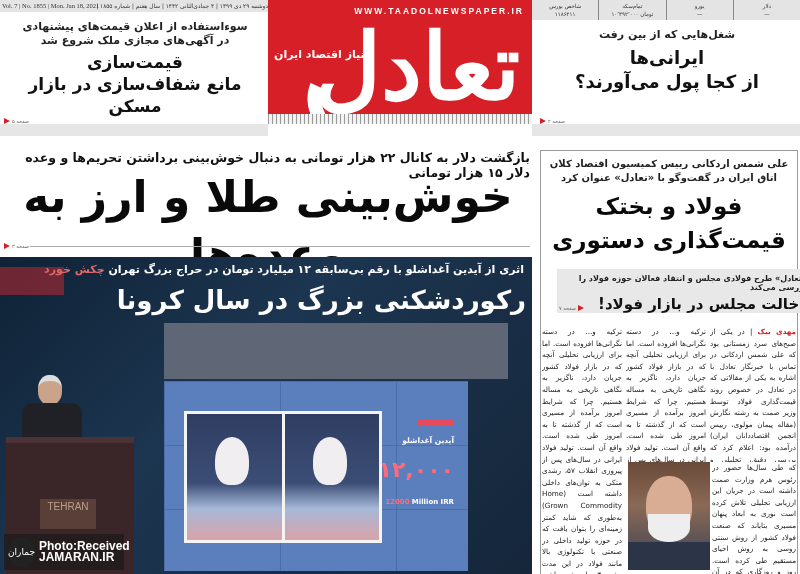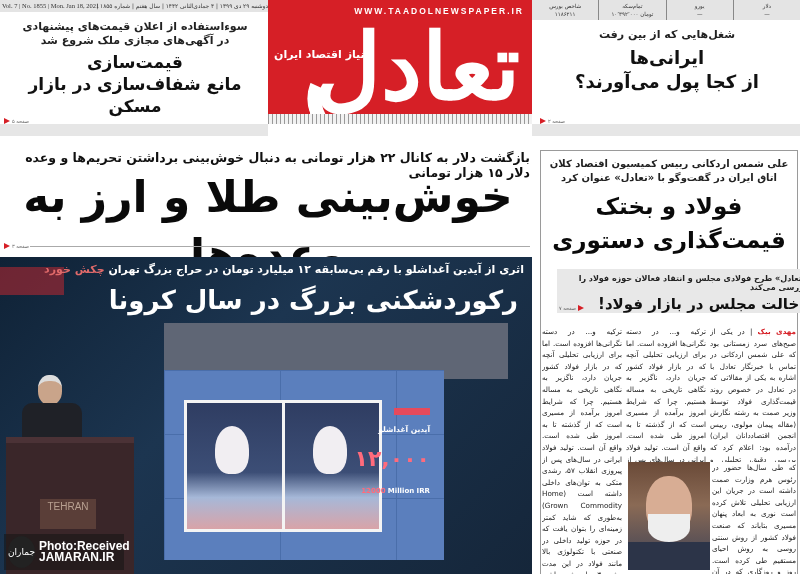--- a/index.html
+++ b/index.html
@@ -82,27 +82,27 @@
   .photo {
     left: 0; top: 257px; width: 532px; height: 317px;
     background: linear-gradient(135deg, #0f2236 0%, #1c3550 40%, #15263a 100%);
     overflow: hidden;
   }
   .photo-kicker {
     position: absolute; right: 8px; top: 6px; direction: rtl; color: #fff; font-size: 11px; font-weight: bold;
   }
   .photo-kicker .hl { color: #e06a6a; margin-top: 12px; }
   .photo-head {
-    position: absolute; right: 14px; top: 28px; direction: rtl; color: #fff; font-size: 26px; font-weight: bold;
+    position: absolute; right: 6px; top: 28px; direction: rtl; color: #fff; font-size: 26px; font-weight: bold;
   }
   .screen-top {
     position: absolute; left: 164px; top: 66px; width: 344px; height: 56px; background: #5f6675;
   }
   .screen {
-    position: absolute; left: 164px; top: 113px; width: 280px; height: 190px; background: #5b7fbd;
+    position: absolute; left: 164px; top: 124px; width: 304px; height: 190px; background: #5b7fbd;
     background-image:
       linear-gradient(#4a6eaa 1px, transparent 1px),
       linear-gradient(90deg, #4a6eaa 1px, transparent 1px);
     background-size: 116px 64px;
   }
   .painting {
     position: absolute; left: 20px; top: 30px; width: 198px; height: 132px; background: #f4f4f4; padding: 3px;
     display: flex; gap: 3px;
   }
   .panel { flex: 1; background: linear-gradient(180deg, #2f3d62 0%, #3c4e76 55%, #a6b8d8 75%, #d9a3a8 100%); position: relative; }

